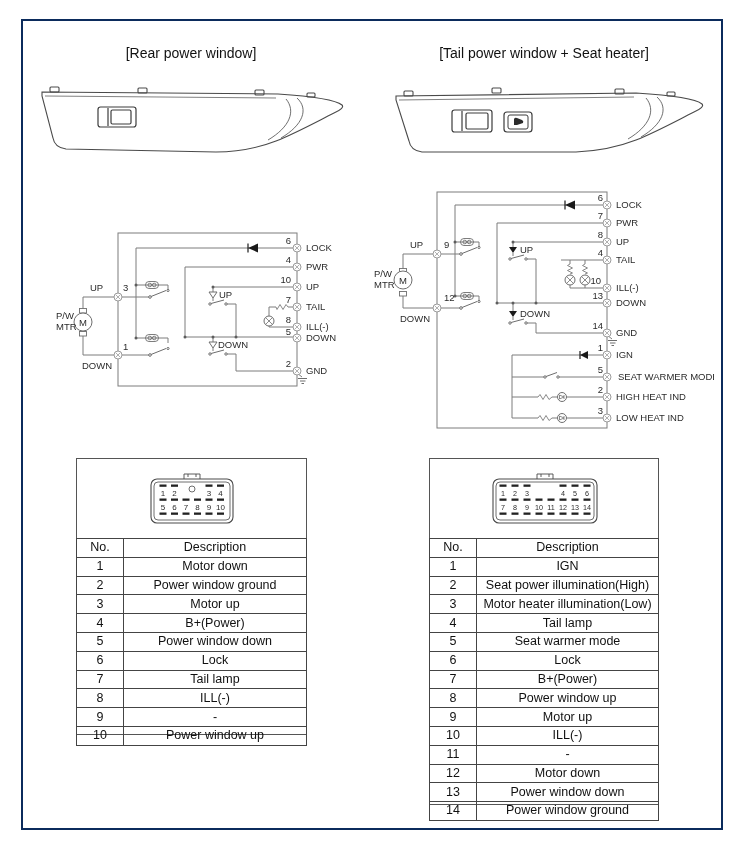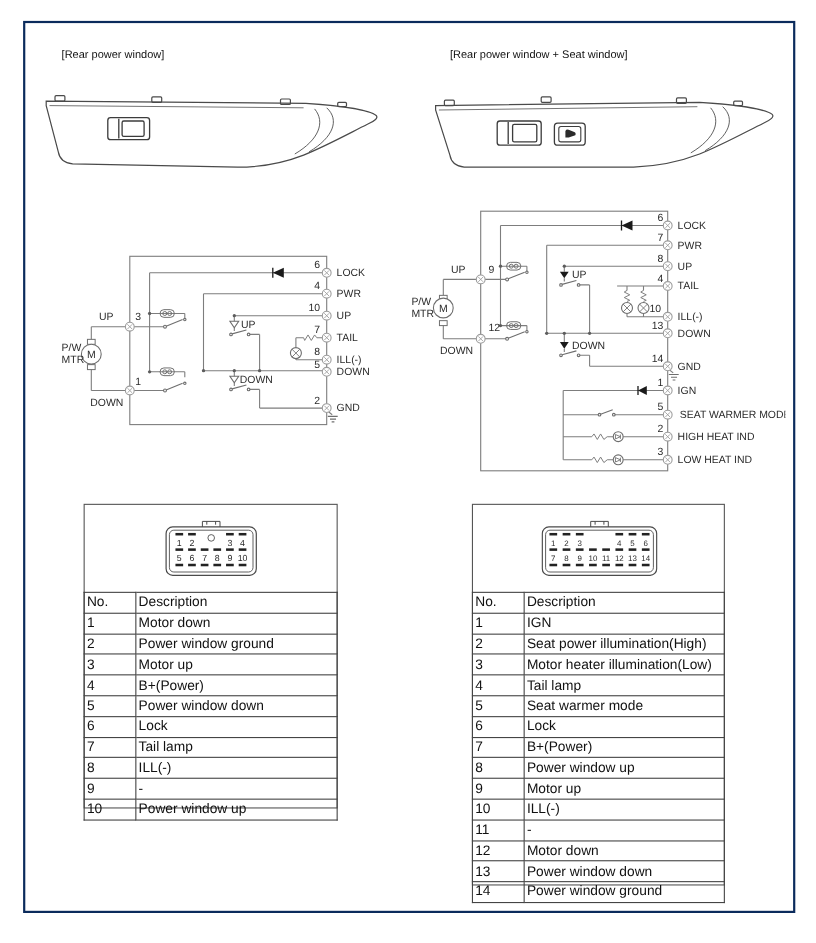--- a/index.html
+++ b/index.html
@@ -1,46 +1,46 @@
 <!DOCTYPE html>
 <html><head>
 <meta charset="utf-8">
 <style>
   html,body{margin:0;padding:0;background:#ffffff;}
   .page{position:relative;width:742px;height:857px;background:#fff;overflow:hidden;
         font-family:"Liberation Sans",sans-serif;color:#1a1a1a;}
   .frame{position:absolute;left:21px;top:19px;width:702px;height:811px;
          border:2px solid #0b2b5c;box-sizing:border-box;}
-  .col-title{position:absolute;font-size:10px;color:#111;}
+  .col-title{position:absolute;font-size:14px;text-align:center;color:#111;}
   #left-title{left:56px;top:45px;width:270px;}
   #right-title{left:409px;top:45px;width:270px;}
   svg text{font-family:"Liberation Sans",sans-serif;fill:#2b2b2b;}
   .pin-num{font-size:9.5px;}
   .term-label{font-size:9.5px;}
   .sm-label{font-size:9.5px;}
   .conn-num{font-size:8px;}
   .box{position:absolute;border:1px solid #555;box-sizing:border-box;background:#fff;}
   #left-box{left:76px;top:458px;width:231px;height:277px;}
   #right-box{left:429px;top:458px;width:230px;height:347px;}
   .conn-svg{position:absolute;}
   table.pinout{position:absolute;left:-1px;width:calc(100% + 2px);border-collapse:collapse;
                font-size:12.5px;color:#111;}
-  table.pinout td{border:1px solid #444;height:17.8px;text-align:left;padding:0 2px;
+  table.pinout td{border:1px solid #444;height:17.8px;text-align:center;padding:0 2px;
                   line-height:1.05;}
   td.no-col{width:42px;}
   .abs{position:absolute;}
 </style>
 </head>
 <body>
 
 <div class="page">
   <div class="frame"></div>
 
   <div class="col-title" id="left-title">[Rear power window]</div>
-  <div class="col-title" id="right-title">[Rear power window + Seat window]</div>
+  <div class="col-title" id="right-title">[Tail power window + Seat heater]</div>
 
   <svg class="abs" style="left:28px;top:78px" width="335" height="92" viewBox="0 0 335 92">
     <g stroke="#4a4a4a" stroke-width="1.1" fill="none">
       <path d="M14,14 L250,16 C280,18 308,22 314,27 C316,29 313,32 306,35 C288,44 268,55 248,63 C230,70 210,74 188,74 L38,71 C30,70 26,66 25,60 L14,18 Z"></path>
       <path d="M17,18 L248,20" stroke-width="0.7"></path>
       <path d="M258,21 C268,33 262,49 240,62" stroke-width="0.8"></path>
       <path d="M269,20 C281,31 275,47 253,60" stroke-width="0.8"></path>
       <rect x="22" y="9" width="9" height="5" rx="1"></rect>
       <rect x="110" y="10" width="9" height="5" rx="1"></rect>
       <rect x="227" y="12" width="9" height="5" rx="1"></rect>

